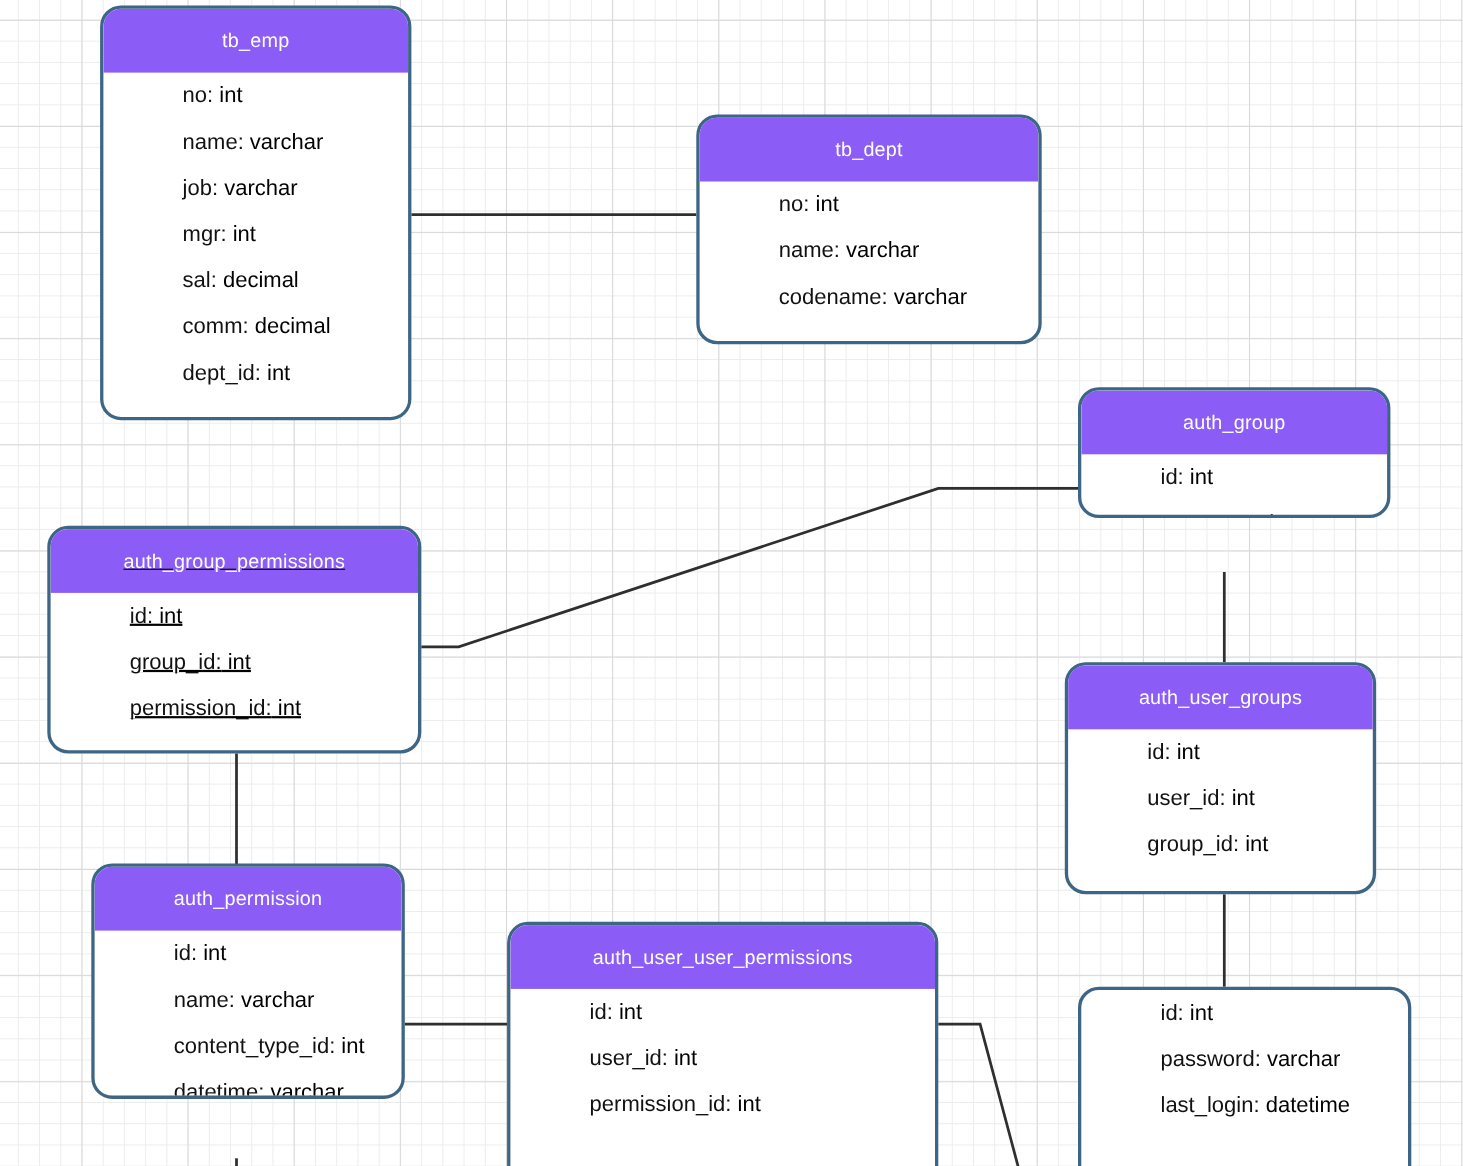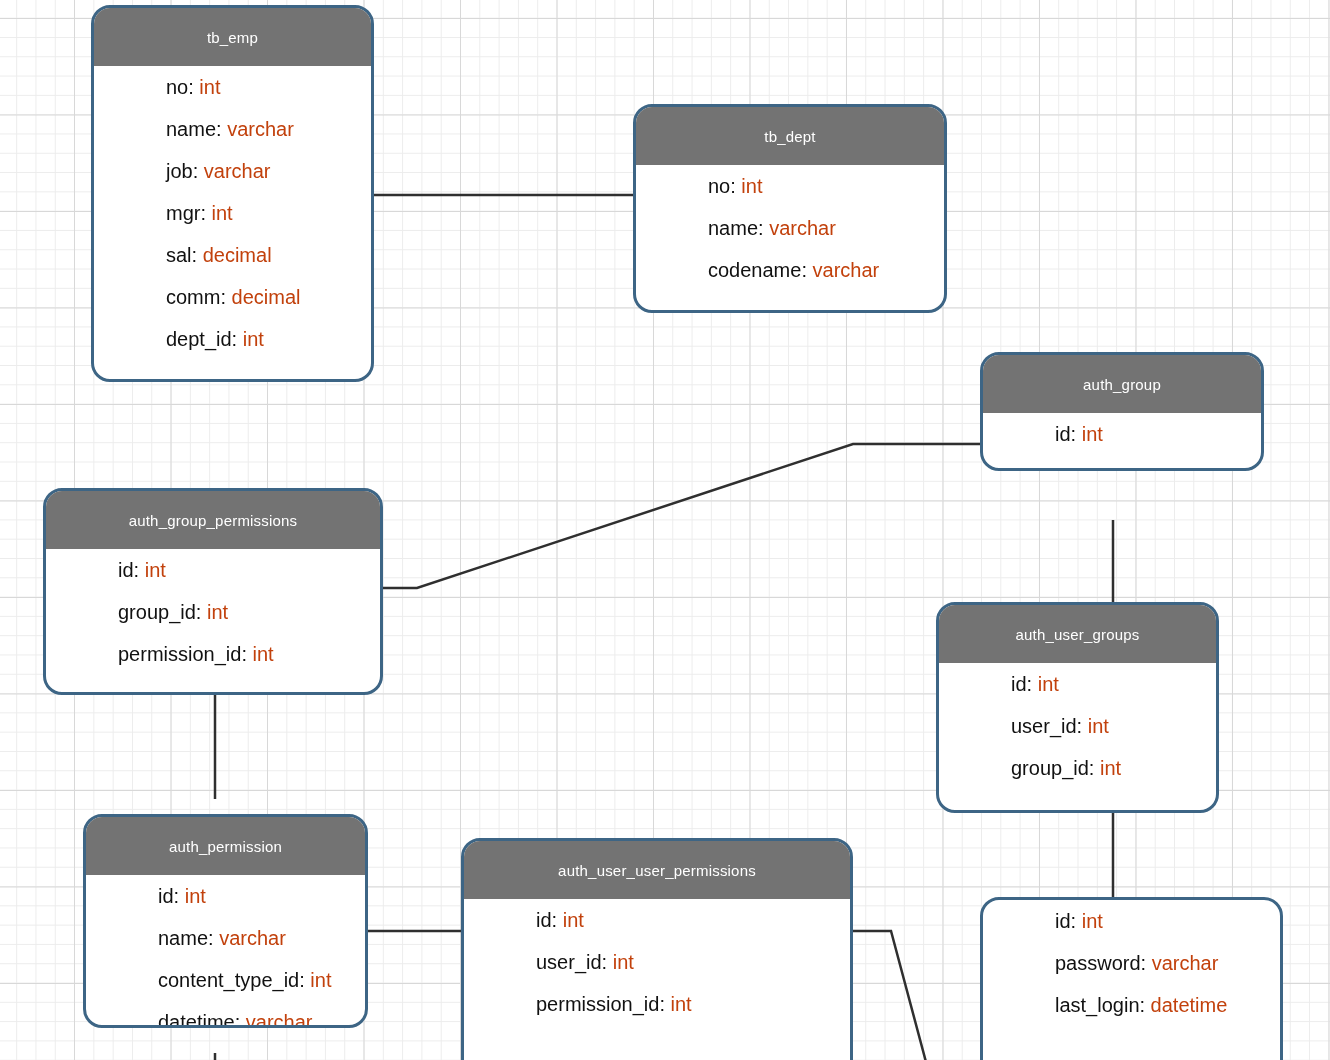--- a/index.html
+++ b/index.html
@@ -37,43 +37,43 @@
   .table {
     position: absolute;
     box-sizing: border-box;
     background: #ffffff;
     border: 3px solid #3d6585;
     border-radius: 19px;
     overflow: hidden;
   }
   .table-header {
     height: 58px;
-    background: #737373;
+    background: #8b5cf6;
     color: #ffffff;
-    font-size: 15px;
+    font-size: 18px;
     display: flex;
     align-items: center;
     justify-content: center;
     letter-spacing: 0.2px;
     cursor: default;
     user-select: none;
   }
   .table-body {
     padding-bottom: 20px;
   }
   .field-row {
     height: 42px;
     display: flex;
     align-items: center;
     padding-left: 72px;
     font-size: 20px;
     white-space: pre;
   }
   .fname { color: #111111; }
-  .ftype { color: #c2410c; }
+  .ftype { color: #000000; }
 </style>
 </head>
 <body>
 
 <div id="canvas">
   <svg id="edges" viewBox="0 0 1330 1060">
     <path d="M374 195 H633"></path>
     <path d="M383 588 H417 L853 444 H980"></path>
     <path d="M1113 520 V602"></path>
     <path d="M1113 813 V897"></path>
@@ -103,37 +103,37 @@
         <div class="field-row"><span class="fname">codename:</span><span class="ftype"> varchar</span></div>
       </div>
     </div>
     <div class="table" style="left: 980px; top: 352px; width: 284px; height: 119px;">
       <div class="table-header">auth_group</div>
       <div class="table-body">
         <div class="field-row"><span class="fname">id:</span><span class="ftype"> int</span></div>
         <div class="field-row"><span class="fname">name:</span><span class="ftype"> varchar</span></div>
       </div>
     </div>
-    <div class="table" style="left: 43px; top: 488px; width: 340px; height: 207px;">
+    <div class="table" style="left: 43px; top: 478px; width: 340px; height: 207px; text-decoration: underline;">
       <div class="table-header">auth_group_permissions</div>
       <div class="table-body">
         <div class="field-row"><span class="fname">id:</span><span class="ftype"> int</span></div>
         <div class="field-row"><span class="fname">group_id:</span><span class="ftype"> int</span></div>
         <div class="field-row"><span class="fname">permission_id:</span><span class="ftype"> int</span></div>
       </div>
     </div>
-    <div class="table" style="left: 936px; top: 602px; width: 283px; height: 211px;">
+    <div class="table" style="left: 968px; top: 602px; width: 283px; height: 211px;">
       <div class="table-header">auth_user_groups</div>
       <div class="table-body">
         <div class="field-row"><span class="fname">id:</span><span class="ftype"> int</span></div>
         <div class="field-row"><span class="fname">user_id:</span><span class="ftype"> int</span></div>
         <div class="field-row"><span class="fname">group_id:</span><span class="ftype"> int</span></div>
       </div>
     </div>
-    <div class="table" style="left: 83px; top: 814px; width: 285px; height: 214px;">
+    <div class="table" style="left: 83px; top: 785px; width: 285px; height: 214px;">
       <div class="table-header">auth_permission</div>
       <div class="table-body">
         <div class="field-row"><span class="fname">id:</span><span class="ftype"> int</span></div>
         <div class="field-row"><span class="fname">name:</span><span class="ftype"> varchar</span></div>
         <div class="field-row"><span class="fname">content_type_id:</span><span class="ftype"> int</span></div>
         <div class="field-row"><span class="fname">datetime:</span><span class="ftype"> varchar</span></div>
       </div>
     </div>
     <div class="table" style="left: 461px; top: 838px; width: 392px; height: 243px;">
       <div class="table-header">auth_user_user_permissions</div>

